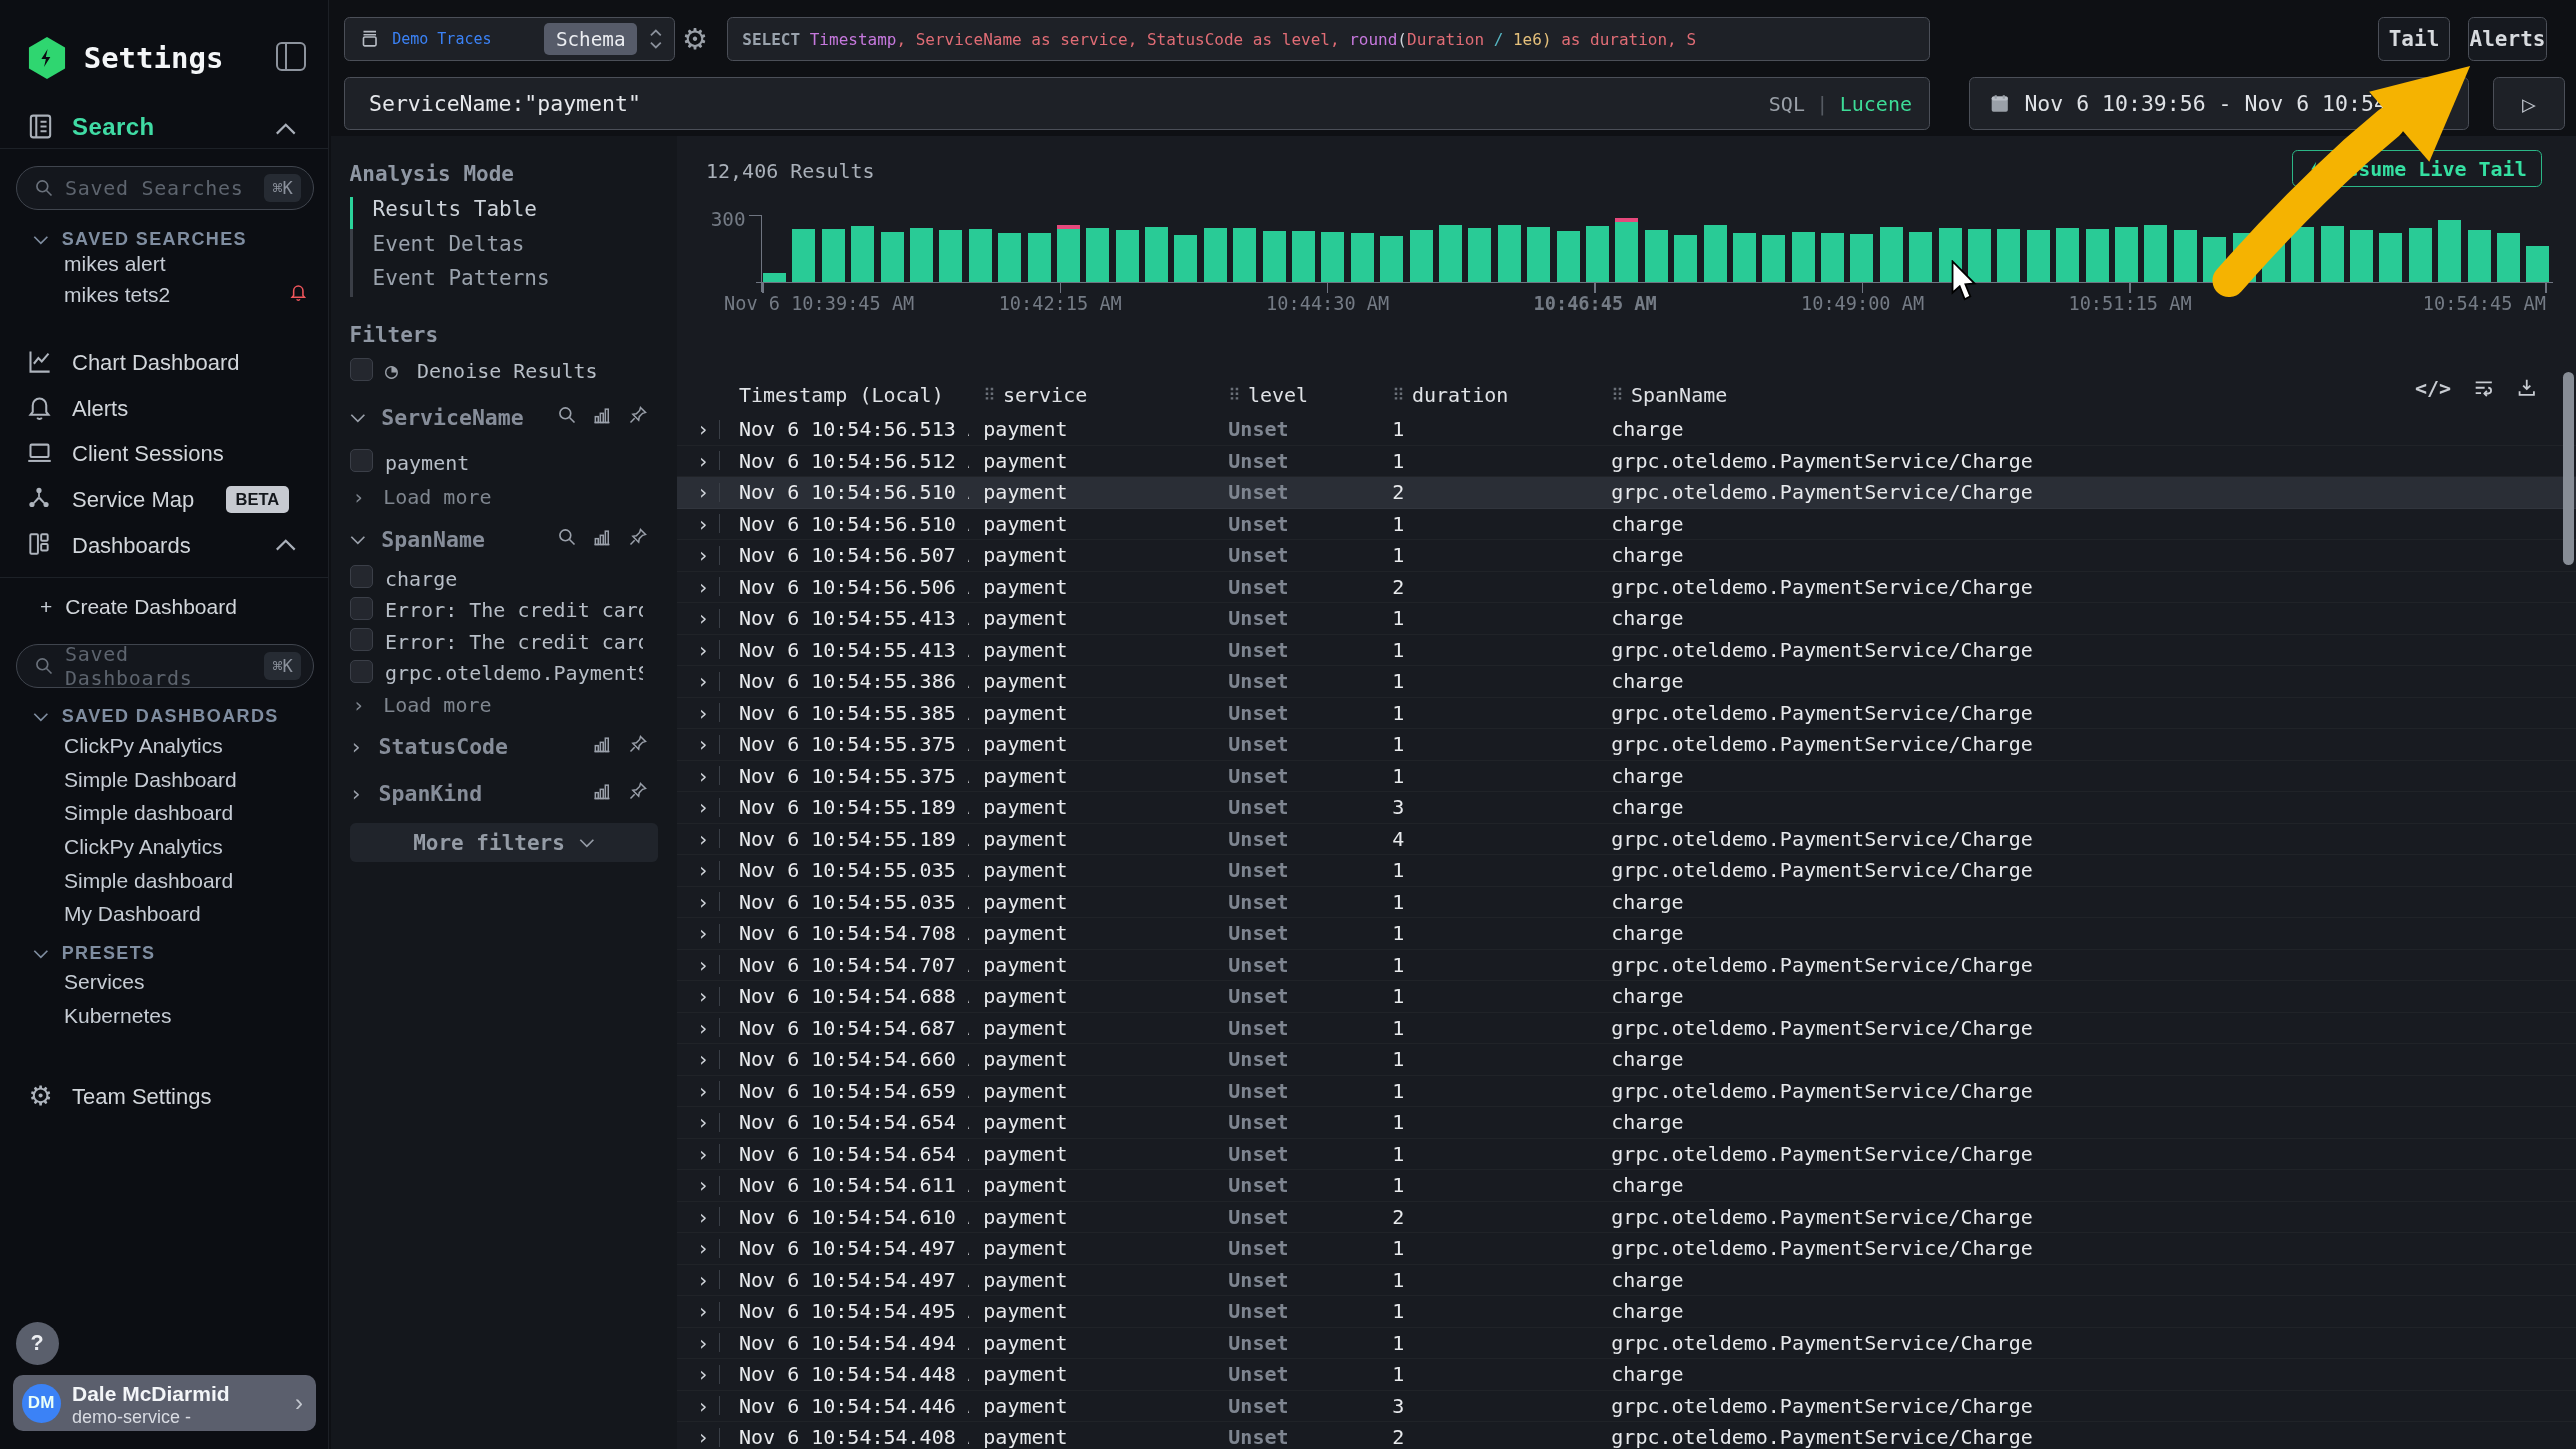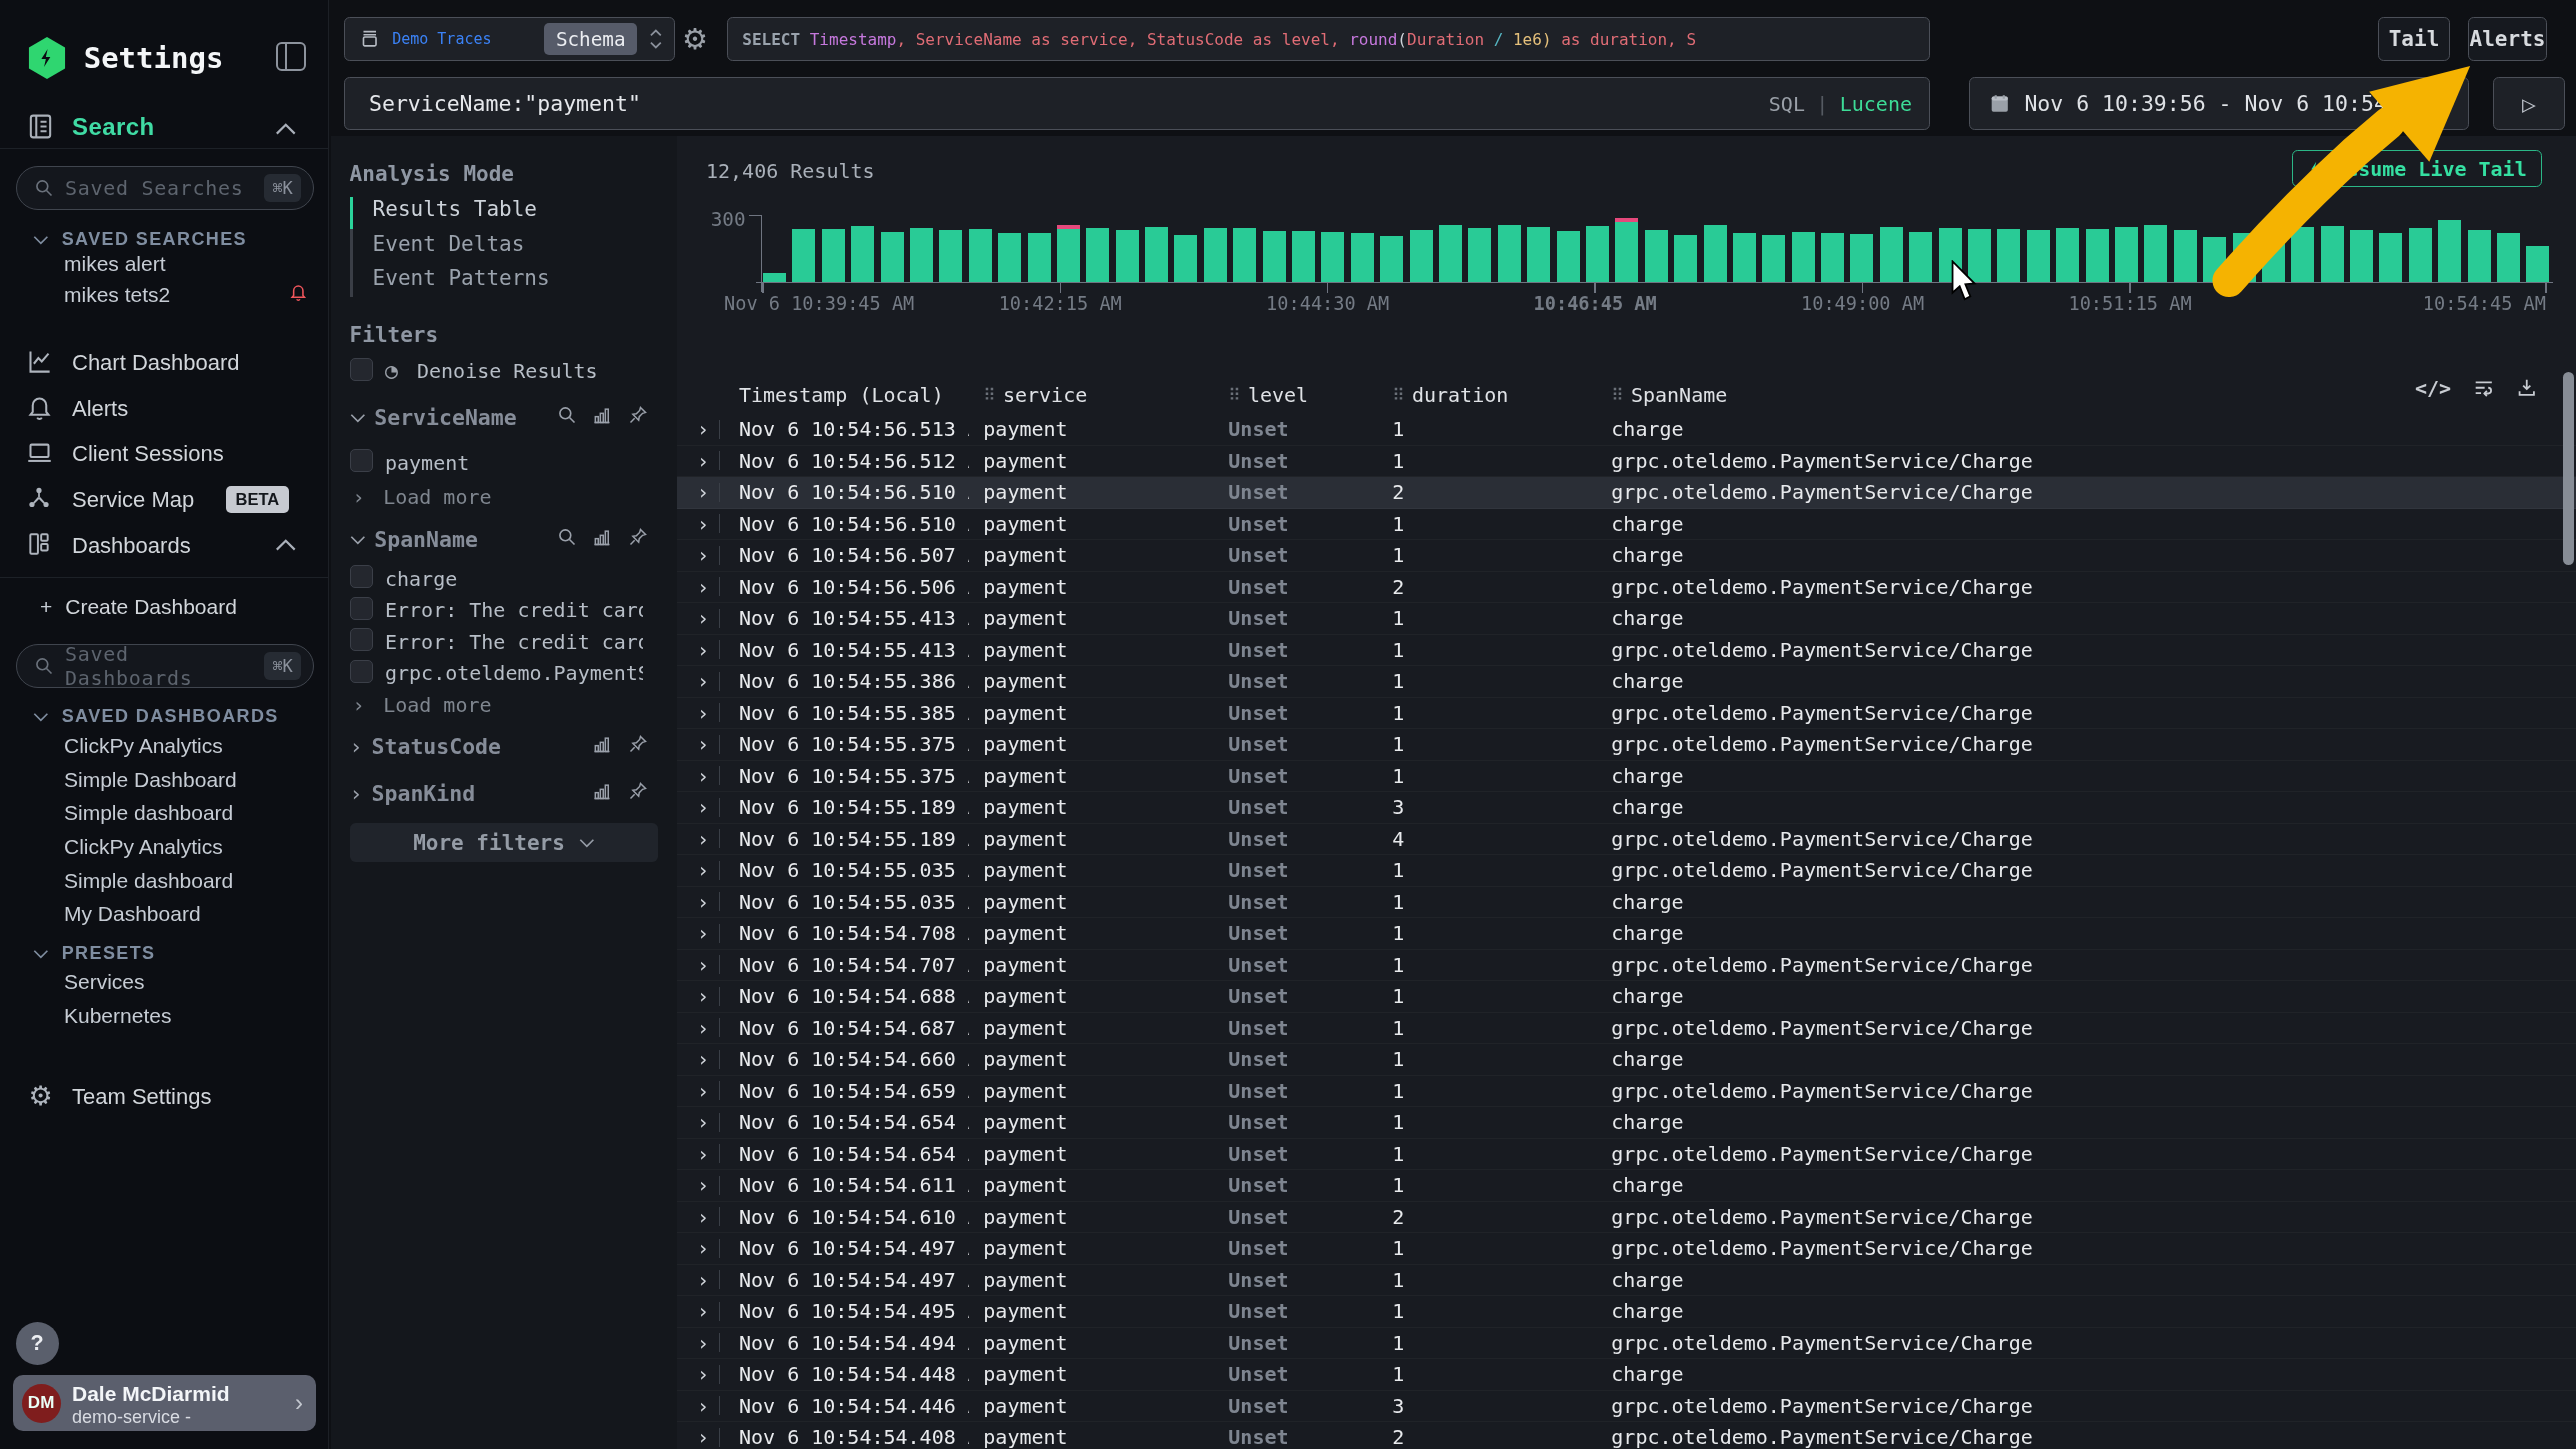--- a/index.html
+++ b/index.html
@@ -27,21 +27,21 @@
   .group-lbl { position:absolute; left:33px; display:flex; align-items:center; gap:13px;
                font-size:18px; font-weight:bold; letter-spacing:1.4px; color:#7f8da0; }
   .side-item { position:absolute; left:64px; font-size:21px; color:#c6ccd4; cursor:default; }
   .nav-item { position:absolute; left:26px; display:flex; align-items:center; gap:17px; font-size:22px; color:#d2d6db; }
   .nav-item .ic { width:29px; height:29px; color:#aeb4bd; flex:none; }
   .beta { background:#c7cad1; color:#14171c; font-weight:bold; font-size:16.5px; padding:3.6px 10px; border-radius:5px; margin-left:14.3px; }
   .help-circle { position:absolute; left:15.7px; top:1322px; width:43px; height:43px; border-radius:50%;
                  background:#5a5f6c; color:#eceef2; font-weight:bold; font-size:21.5px;
                  display:flex; align-items:center; justify-content:center; }
   .user-card { position:absolute; left:13px; top:1375px; width:303px; height:56px; background:#5b5f6d; border-radius:10px; }
-  .avatar { position:absolute; left:8.6px; top:8.6px; width:39px; height:39px; border-radius:50%; background:#7f1d1d;
+  .avatar { position:absolute; left:8.6px; top:8.6px; width:39px; height:39px; border-radius:50%; background:#3b82f6;
             color:#eafff7; font-weight:bold; font-size:17px; display:flex; align-items:center; justify-content:center; }
   .user-name { position:absolute; left:59px; top:7.2px; font-size:21px; font-weight:bold; color:#f3f5f8; }
   .user-sub { position:absolute; left:59px; top:31.5px; font-size:18px; color:#d9dce3; }
   .user-chev { position:absolute; right:13px; top:14.3px; font-size:24px; color:#c3c7cf; }
   .bell-red { color:#f0565c; }
 
   
   .topbar { position:absolute; left:331px; top:0; right:0; height:136px; background:#0e1014; z-index:4; }
   .tb-box { position:absolute; background:#1e2127; border:1.4px solid #4b4f58; border-radius:5.7px;
             display:flex; align-items:center; font-family:"DejaVu Sans Mono", monospace; }
@@ -75,21 +75,21 @@
   .fpanel { position:absolute; left:331px; top:136px; width:346px; bottom:0; background:#14171c;
             font-family:"DejaVu Sans Mono", monospace; }
   .f-title { position:absolute; left:18.6px; font-size:21px; font-weight:bold; color:#8f97a3; }
   .mode-wrap { position:absolute; left:18.6px; top:57px; }
   .mode-track { position:absolute; left:0; top:4.3px; width:3.6px; height:100px; background:#3a3e46; }
   .mode-active-seg { position:absolute; left:0; top:4.3px; width:3.6px; height:31.5px; background:#2bd49b; }
   .mode-item { position:absolute; left:23px; font-size:21px; color:#9aa2ac; white-space:nowrap; }
   .mode-item.active { color:#cdd3da; }
   .chk { position:absolute; width:23px; height:23px; background:#24272e; border:1.4px solid #3b3f48; border-radius:5px; }
   .f-row-lbl { position:absolute; font-size:20px; color:#b7bec7; white-space:nowrap; overflow:hidden; max-width:258px; }
-  .field-head { position:absolute; left:18.6px; display:flex; align-items:center; gap:9px; }
+  .field-head { position:absolute; left:18.6px; display:flex; align-items:center; gap:16px; }
   .field-head .nm { font-size:21.5px; font-weight:bold; color:#868d99; }
   .field-chev { color:#9aa0aa; }
   .field-icons { position:absolute; display:flex; gap:15.7px; color:#9aa0aa; }
   .loadmore { position:absolute; left:21.5px; font-size:20px; color:#7f868f; display:flex; gap:18.6px; }
   .morefilters { position:absolute; left:18.6px; right:18.6px; height:39px; background:#20242b; border-radius:5.7px;
                  display:flex; align-items:center; justify-content:center; gap:14.3px;
                  font-size:21px; font-weight:bold; color:#959ca6; }
 
   
   .main { position:absolute; left:677px; top:136px; right:0; bottom:0; background:#181b21; overflow:hidden; }

